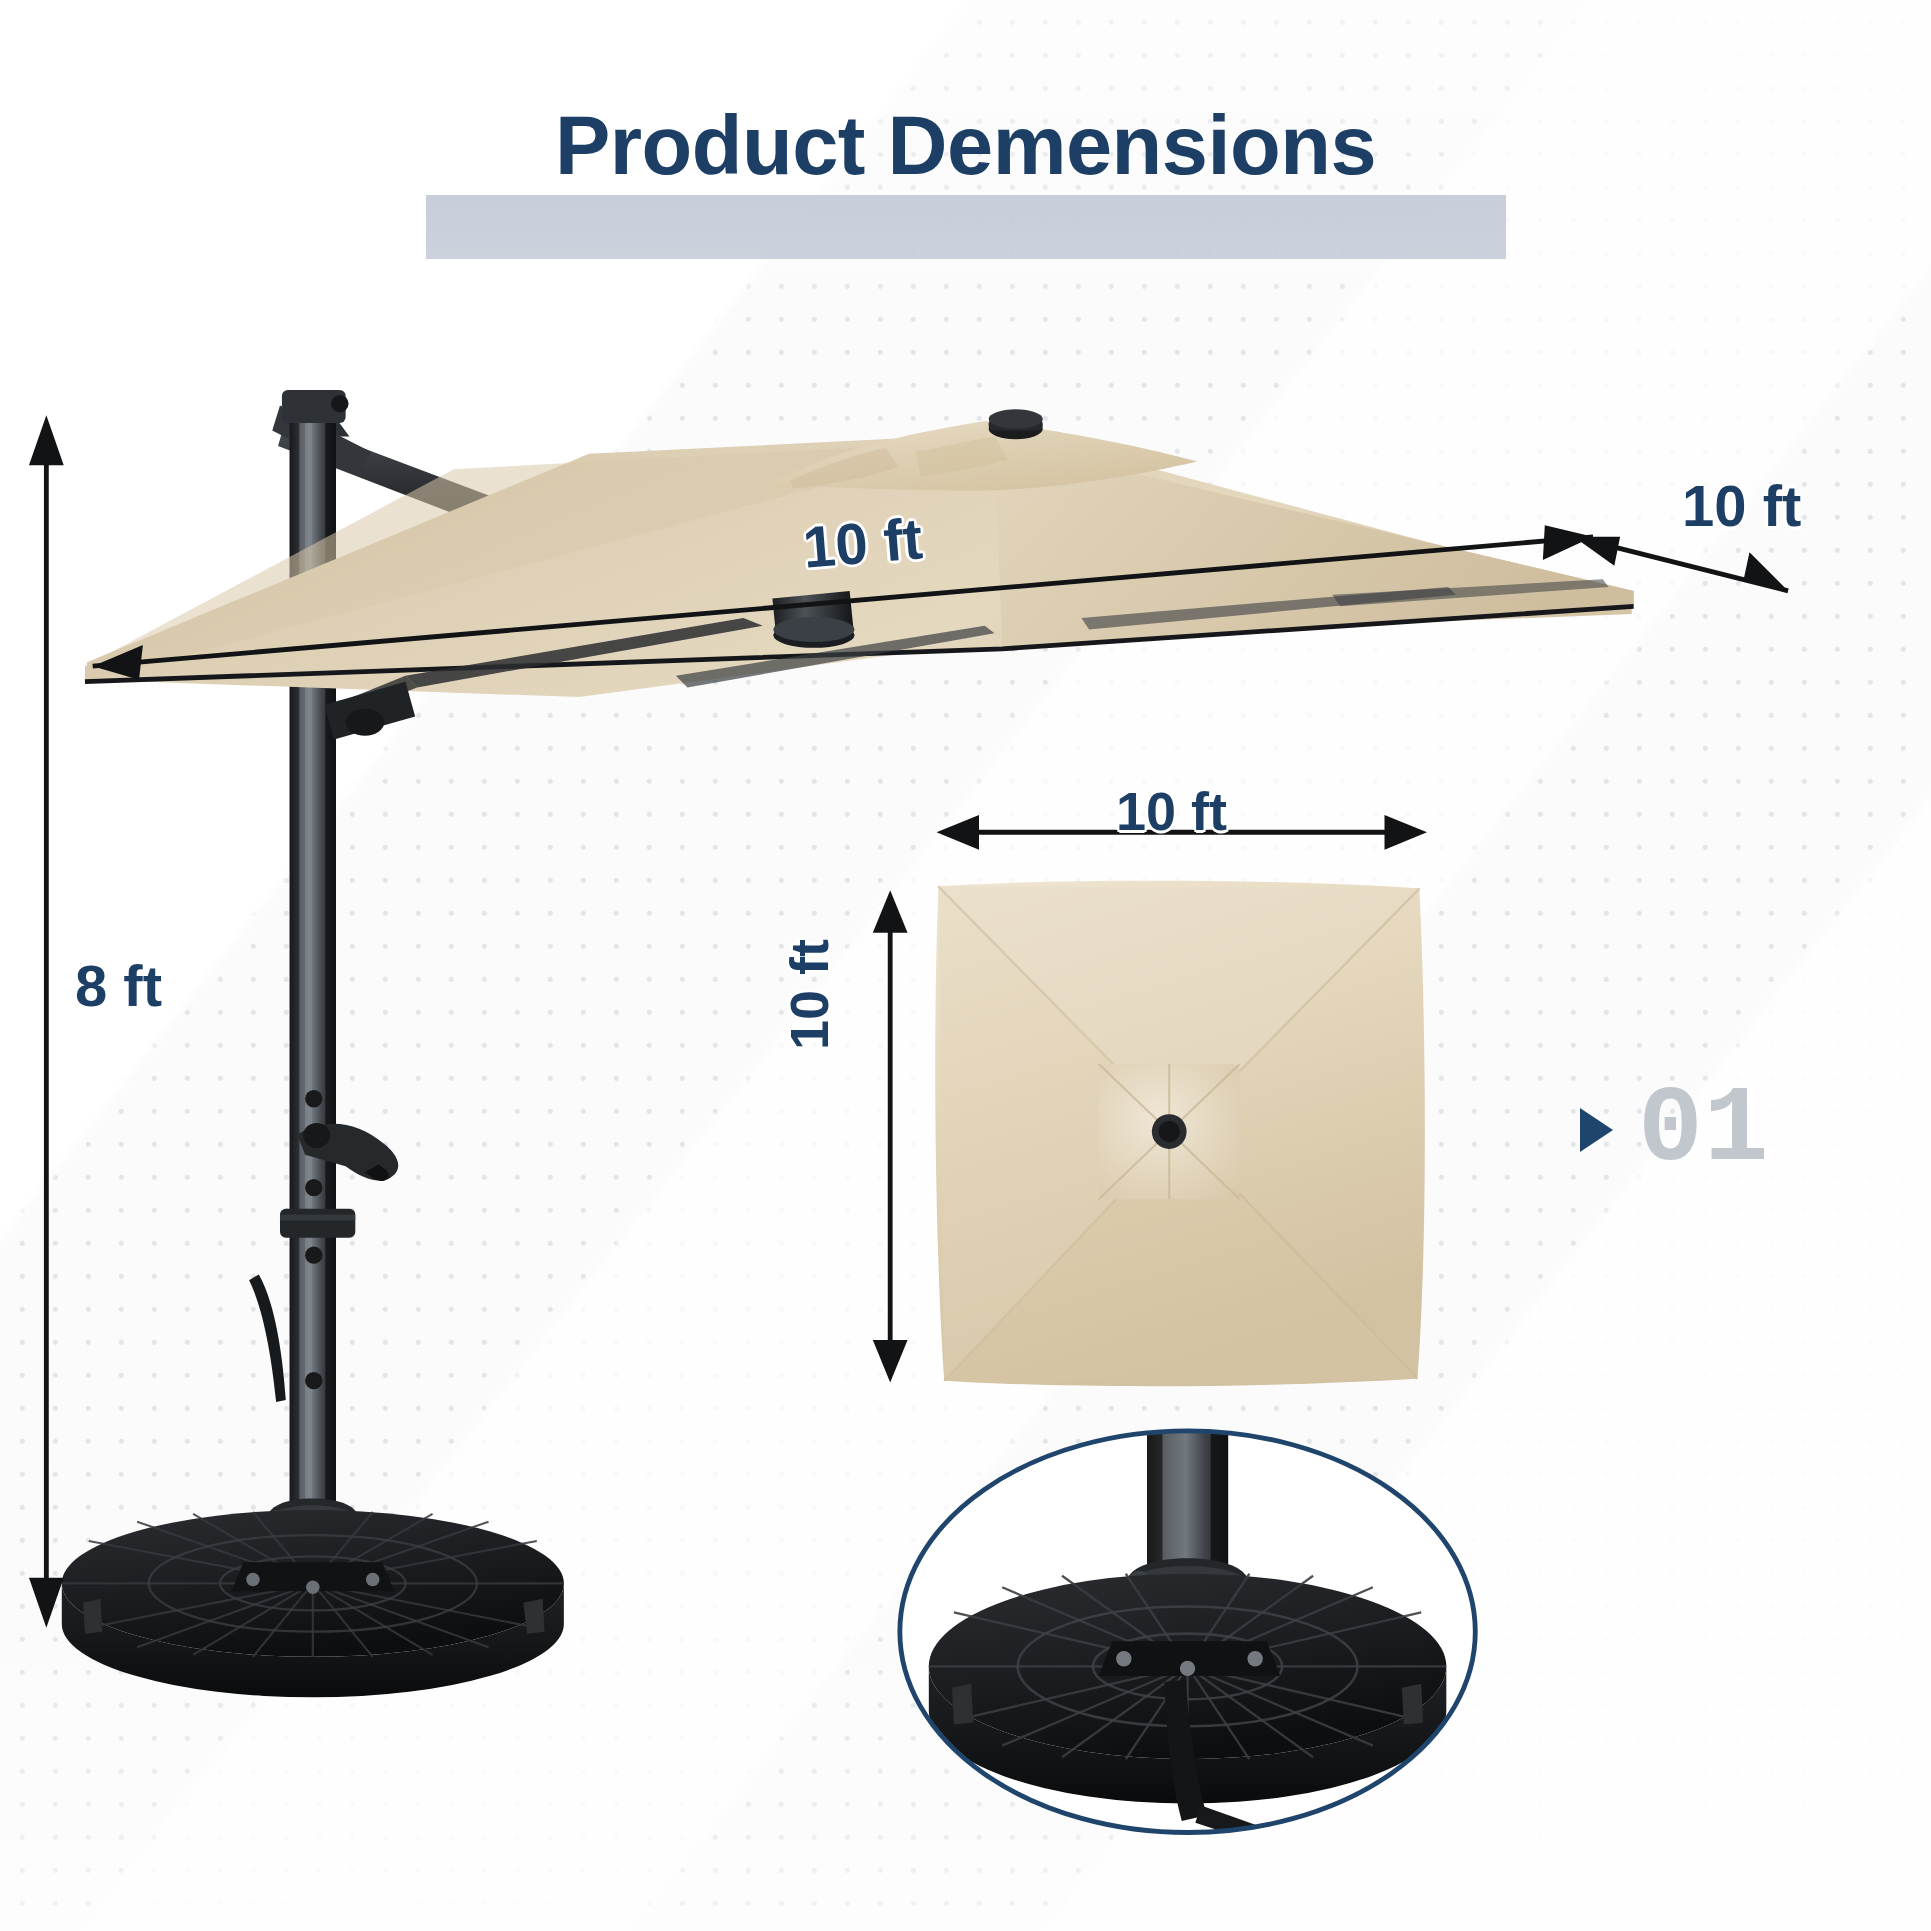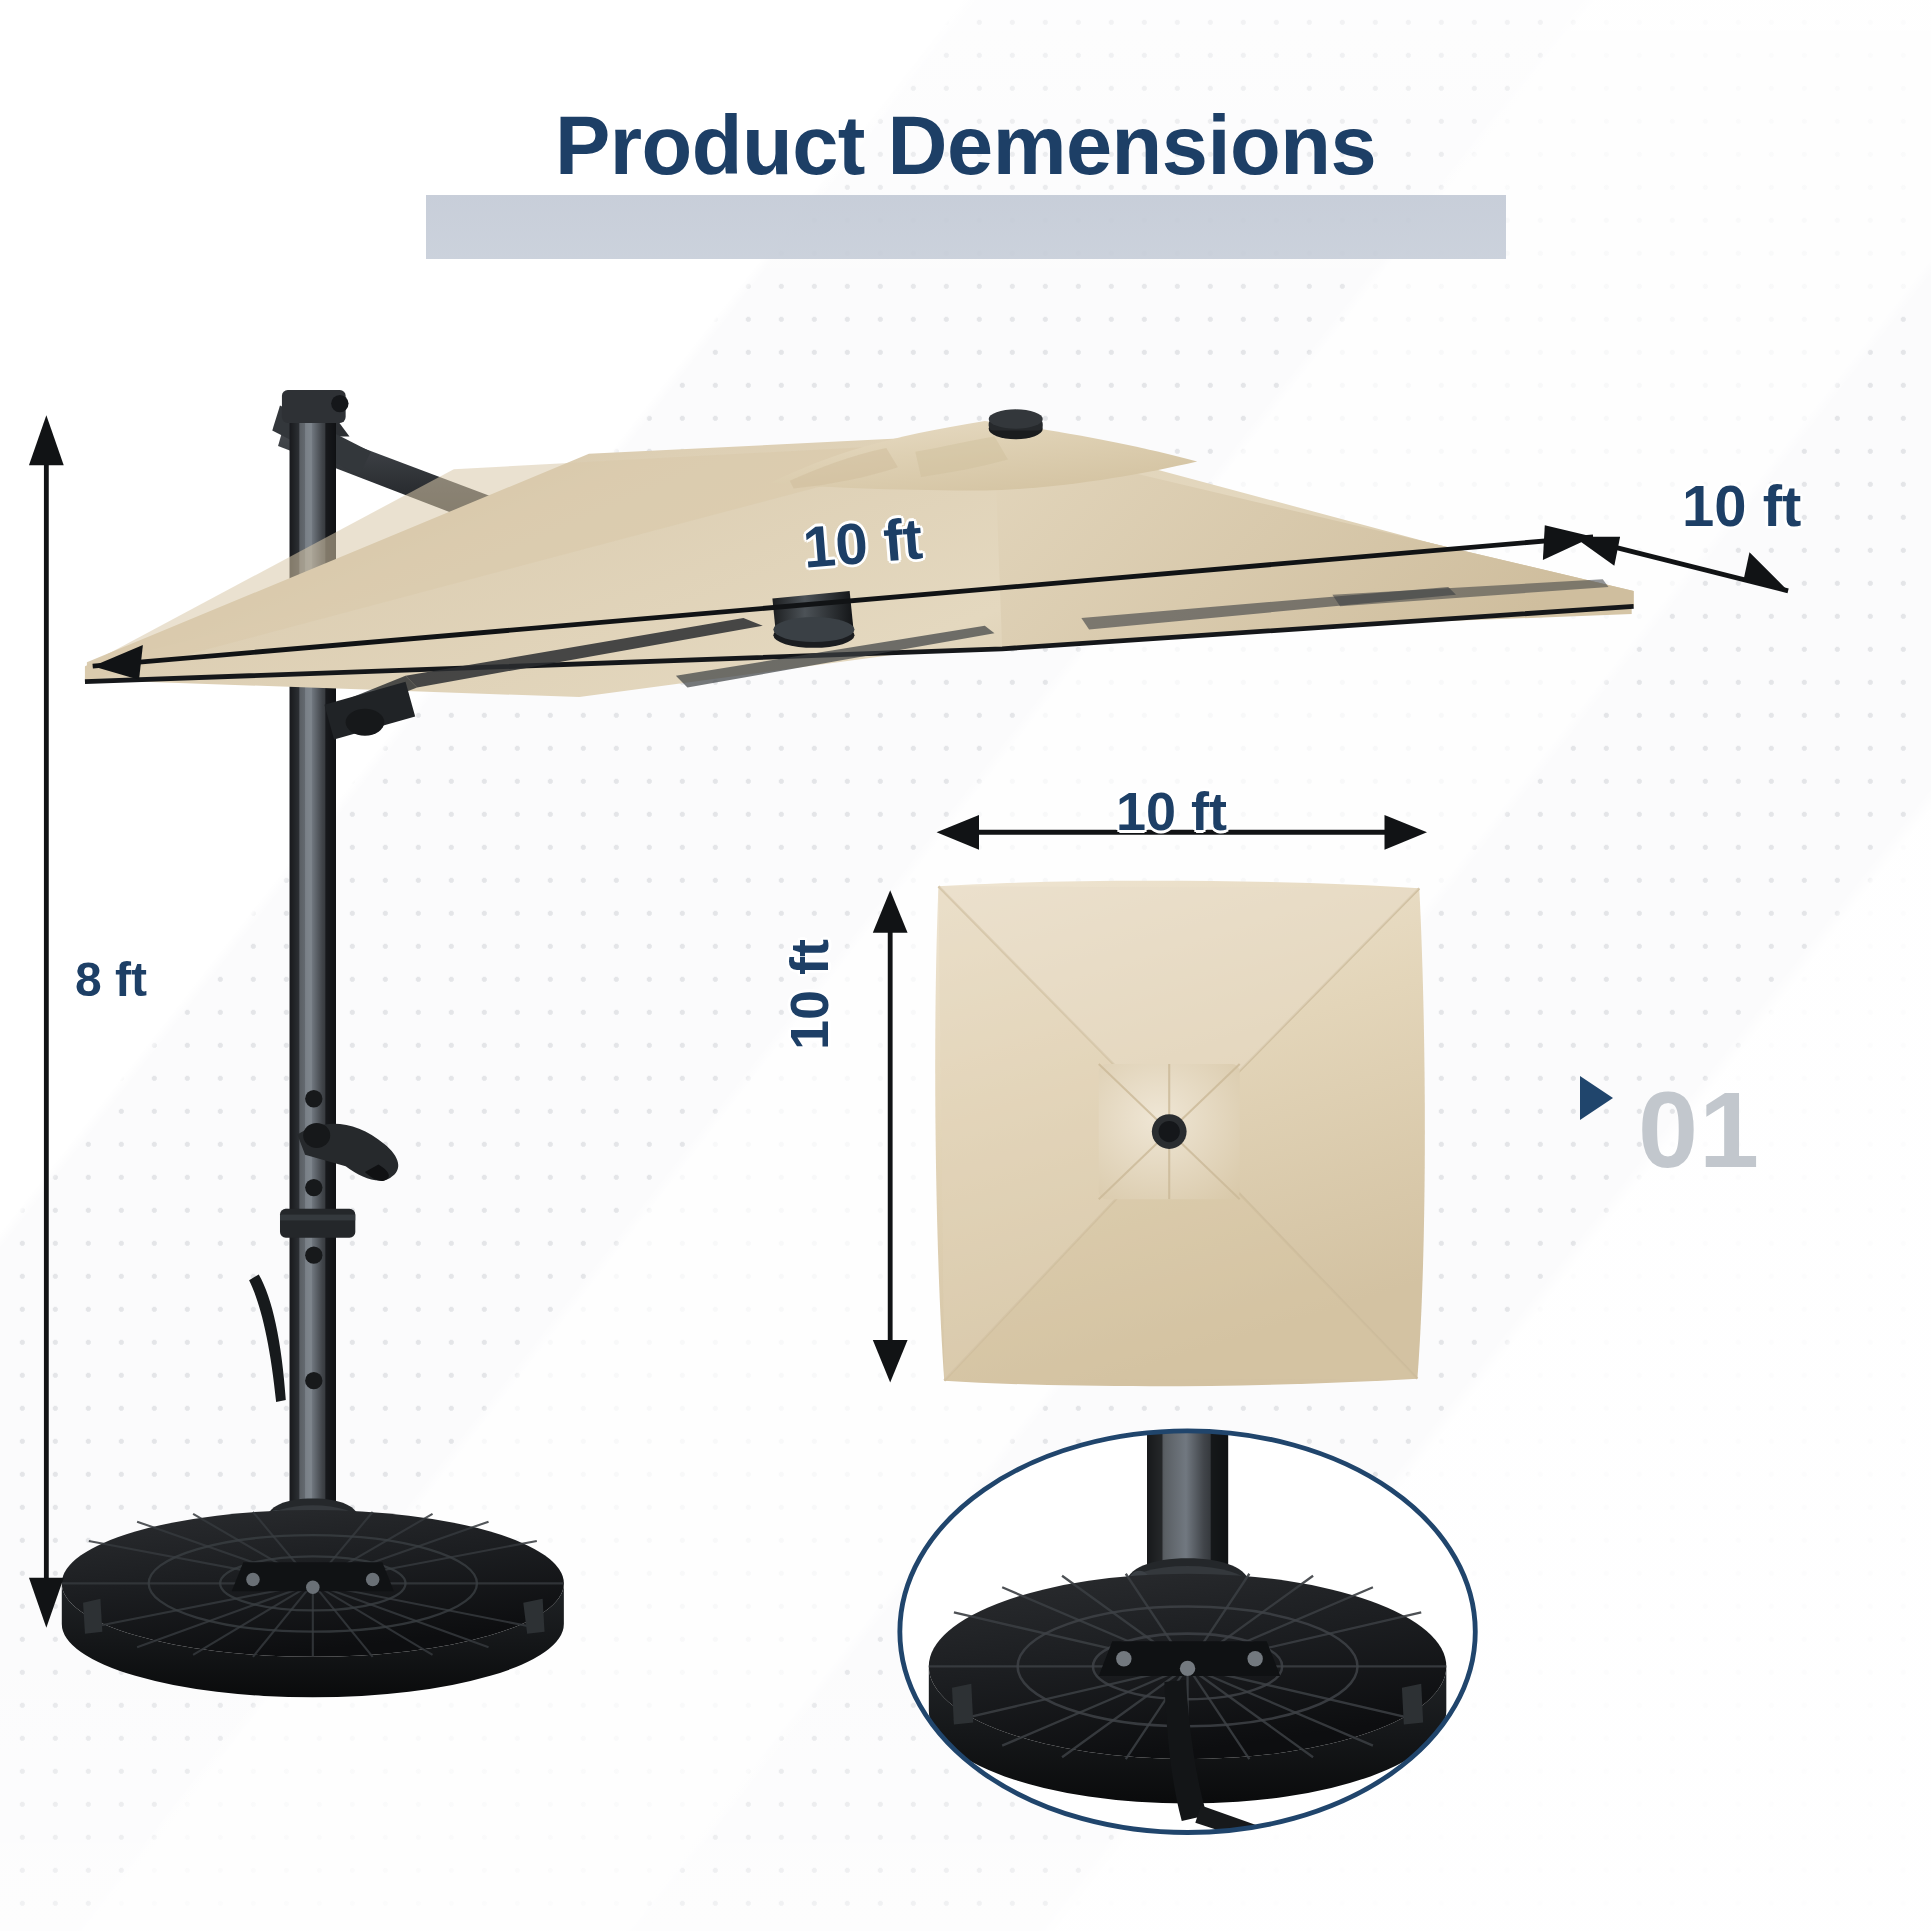--- a/index.html
+++ b/index.html
@@ -59,21 +59,21 @@
     position:absolute;
     color:#1d3f66;
     font-weight:bold;
     white-space:nowrap;
     text-shadow:
       -2.9px 0 0 #fff, 2.9px 0 0 #fff, 0 -2.9px 0 #fff, 0 2.9px 0 #fff,
       -1.9px -1.9px 0 #fff, 1.9px -1.9px 0 #fff, -1.9px 1.9px 0 #fff, 1.9px 1.9px 0 #fff;
   }
 
   
-  .marker{position:absolute;display:flex;align-items:flex-start;gap:25px;}
+  .marker{position:absolute;display:flex;align-items:center;gap:25px;font-family:Liberation Mono, monospace;}
   .marker-tri{
     width:0;height:0;
     border-left:33px solid #20456c;
     border-top:22px solid transparent;
     border-bottom:22px solid transparent;
   }
   .marker-num{
     font-size:108px;font-weight:bold;color:#c2c7cd;line-height:1;
     letter-spacing:1px;
   }
@@ -363,21 +363,21 @@
         <path d="M1452,1748 L1472,1744 L1474,1784 L1454,1786 Z" fill="#2d3134"></path>
       </g>
       <ellipse cx="1230" cy="1690" rx="298" ry="208" fill="none" stroke="#20456c" stroke-width="5"></ellipse>
     </g>
   </svg>
 
   <div class="dim" style="left:803px;top:509px;font-size:58px;transform:rotate(-4.6deg);">10 ft</div>
 
   <div class="dim" style="left:1682px;top:472px;font-size:58px;">10 ft</div>
 
-  <div class="dim" style="left:75px;top:952px;font-size:48px;">8 ft</div>
+  <div class="dim" style="left:75px;top:952px;font-size:58px;">8 ft</div>
 
   <div class="dim" style="left:1116px;top:780px;font-size:54px;">10 ft</div>
 
   <div class="dim" style="left:778px;top:1050px;font-size:54px;transform:rotate(-90deg);transform-origin:left top;">10 ft</div>
 
   <div class="marker" style="left:1580px;top:1076px;">
     <span class="marker-tri"></span>
     <span class="marker-num">01</span>
   </div>
 

